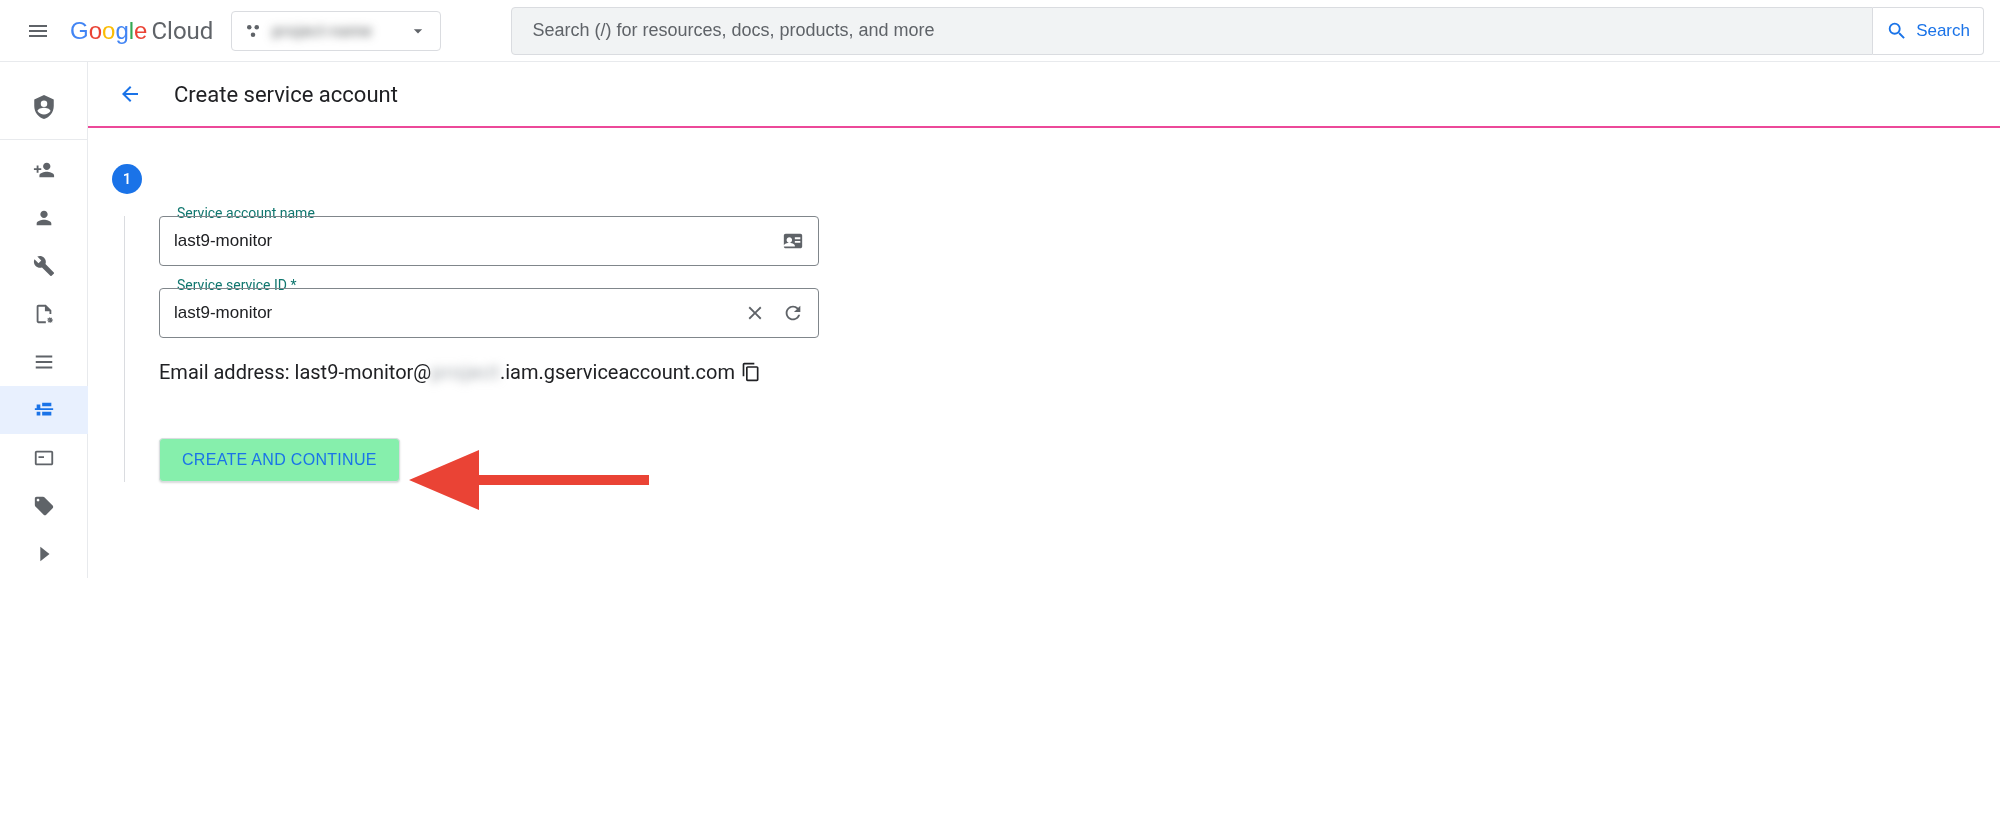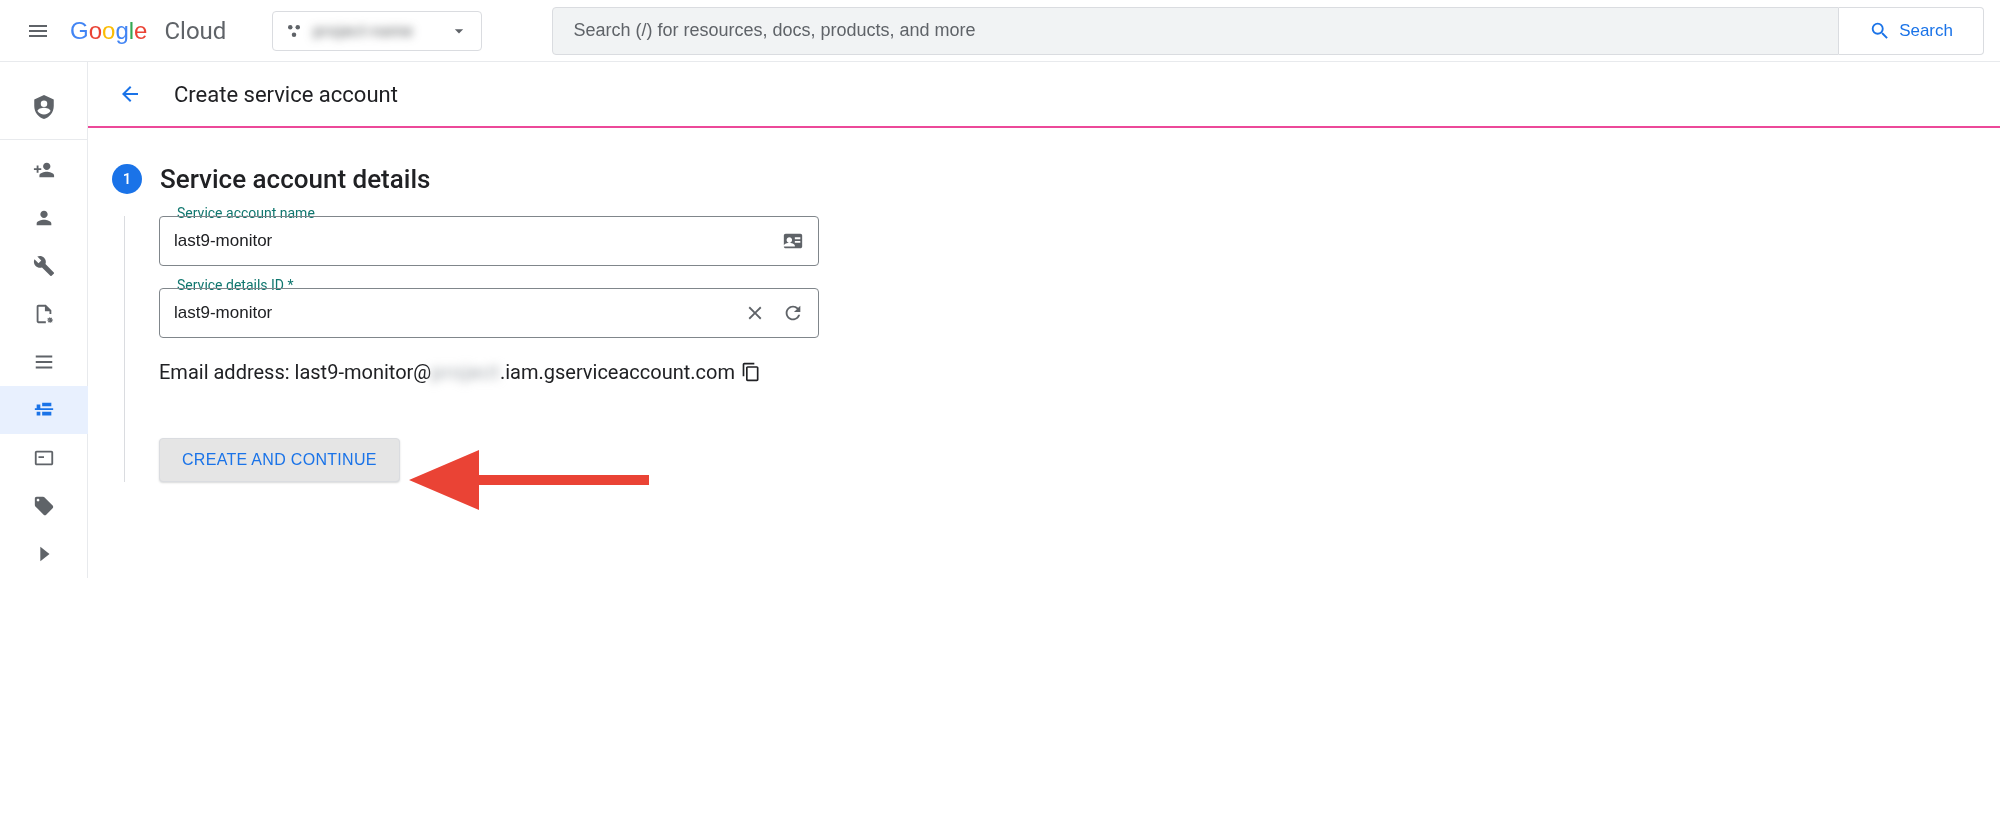--- a/index.html
+++ b/index.html
@@ -2,36 +2,36 @@
 <html><head>
 <meta charset="utf-8">
 <style>
   * { box-sizing: border-box; margin: 0; padding: 0; }
   body { font-family: 'Google Sans', Roboto, Arial, sans-serif; font-size: 14px; color: #202124; background: #fff; }
 
   
   .header { display: flex; align-items: center; height: 62px; padding: 0 16px; border-bottom: 1px solid #e8eaed; gap: 10px; }
   .hamburger { width: 44px; height: 44px; display:flex; align-items:center; justify-content:center; border-radius:50%; cursor:pointer; }
   .hamburger svg { width:24px; height:24px; fill:#5f6368; }
-  .logo { display:flex; align-items:flex-end; gap:13px; margin-right:36px; }
+  .logo { display:flex; align-items:flex-end; gap:0; margin-right:8px; }
   .logo-google { font-family: 'Product Sans', Arial, sans-serif; font-size:24px; font-weight:500; }
   .logo-cloud { font-size:24px; color:#5f6368; font-weight:400; margin-left:4px; }
   .gc-g { color:#4285f4; } .gc-o1 { color:#ea4335; } .gc-o2 { color:#fbbc04; } .gc-g2 { color:#4285f4; } .gc-l { color:#34a853; } .gc-e { color:#ea4335; }
 
   .project-selector { display:flex; align-items:center; height:40px; border:1px solid #dadce0; border-radius:4px; padding:0 12px; gap:10px; cursor:pointer; min-width:210px; }
   .project-selector .proj-icon { width:18px; height:18px; fill:#5f6368; }
   .project-selector .proj-name { font-size:15px; color:#3c4043; }
   .project-selector .chev { width:20px; height:20px; fill:#5f6368; margin-left:auto; }
   .blurred { filter: blur(5px); color:#9aa0a6; letter-spacing:1px; }
 
   .search-wrap { flex:1; display:flex; align-items:center; margin-left:60px; }
   .search-box { flex:1; display:flex; align-items:center; height:48px; background:#f1f3f4; border:1px solid #dadce0; border-radius:4px 0 0 4px; padding:0 20px; }
   .search-box input { flex:1; border:none; background:transparent; outline:none; font-size:18px; color:#3c4043; }
   .search-box input::placeholder { color:#5f6368; }
-  .search-btn { height:48px; padding:0 30px; background:#fff; border:1px solid #dadce0; border-left:none; border-radius:0 4px 4px 0; display:flex; align-items:center; gap:8px; cursor:pointer; color:#1a73e8; font-size:17px; font-weight:500; }
+  .search-btn { height:48px; padding:0 13px; background:#fff; border:1px solid #dadce0; border-left:none; border-radius:0 4px 4px 0; display:flex; align-items:center; gap:8px; cursor:pointer; color:#1a73e8; font-size:17px; font-weight:500; }
   .search-btn svg { width:22px; height:22px; fill:#1a73e8; }
 
   
   .body-wrap { display:flex; }
   .sidebar { width:88px; border-right:1px solid #e8eaed; display:flex; flex-direction:column; align-items:center; padding-top:12px; }
   .sidebar-item { width:88px; height:48px; display:flex; align-items:center; justify-content:center; cursor:pointer; position:relative; }
   .sidebar-item.first { height:66px; border-bottom:1px solid #e8eaed; margin-bottom:6px; }
   .sidebar-item svg { width:22px; height:22px; fill:#5f6368; }
   .sidebar-item.first svg { width:26px; height:26px; }
   .sidebar-item.active { background:#e8f0fe; }
@@ -55,21 +55,21 @@
   .field-label { position:absolute; top:-11px; left:12px; background:#fff; padding:0 6px; font-size:14px; color:#0f766e; }
   .field-box input { flex:1; border:none; outline:none; font-size:17px; color:#202124; background:transparent; }
   .field-help { font-size:14px; color:#5f6368; margin-top:8px; padding-left:14px; }
   .field-icon { width:22px; height:22px; fill:#5f6368; cursor:pointer; }
   .field-actions { display:flex; gap:16px; align-items:center; }
 
   .email-row { display:flex; align-items:center; gap:6px; margin-top:22px; font-size:20px; color:#202124; }
   .email-row .blurred { display:inline-block; }
   .copy-icon { width:20px; height:20px; fill:#202124; cursor:pointer; }
 
-  .create-btn { margin-top:54px; height:44px; padding:0 22px; background:#e5e5e5; border:1px solid #dadce0; border-radius:4px; box-shadow:0 1px 2px rgba(60,64,67,0.2); color:#1a73e8; font-size:16px; font-weight:500; letter-spacing:0.3px; cursor:pointer; }
+  .create-btn { margin-top:54px; height:44px; padding:0 22px; background:#86efac; border:1px solid #dadce0; border-radius:4px; box-shadow:0 1px 2px rgba(60,64,67,0.2); color:#1a73e8; font-size:16px; font-weight:500; letter-spacing:0.3px; cursor:pointer; }
 
   .arrow-annot { position:absolute; }
   .arrow-annot svg { width:260px; height:120px; }
 </style>
 </head>
 <body>
 
 <div class="header">
   <div class="hamburger">
     <svg viewBox="0 0 24 24">
@@ -164,36 +164,35 @@
         <svg viewBox="0 0 24 24">
             <path d="M20 11H7.83l5.59-5.59L12 4l-8 8 8 8 1.41-1.41L7.83 13H20v-2z"></path>
           </svg>
       </div>
       <span class="page-title">Create service account</span>
     </div>
 
     <div class="main">
       <div class="step-row">
         <div class="step-num">1</div>
-        <div class="step-title">Service account details</div>
       </div>
 
       <div class="form-area">
         <div class="field">
           <div class="field-label">Service account name</div>
           <div class="field-box">
             <input type="text" value="last9-monitor" style="">
             <svg class="field-icon" viewBox="0 0 24 24">
                 <path d="M20 4H4c-1.1 0-2 .9-2 2v12c0 1.1.9 2 2 2h16c1.1 0 2-.9 2-2V6c0-1.1-.9-2-2-2zM8 14c-1.66 0-3-1.34-3-3s1.34-3 3-3 3 1.34 3 3-1.34 3-3 3zm6 4H2v-1c0-2 4-3.1 6-3.1s6 1.1 6 3.1v1zm6-8h-6V8h6v2zm0 4h-6v-2h6v2z"></path>
               </svg>
           </div>
         </div>
 
         <div class="field">
-          <div class="field-label">Service details ID *</div>
+          <div class="field-label">Service service ID *</div>
           <div class="field-box">
             <input type="text" value="last9-monitor" style="">
             <div class="field-actions">
               <svg class="field-icon" viewBox="0 0 24 24">
                   <path d="M19 6.41L17.59 5 12 10.59 6.41 5 5 6.41 10.59 12 5 17.59 6.41 19 12 13.41 17.59 19 19 17.59 13.41 12z"></path>
                 </svg>
               <svg class="field-icon" viewBox="0 0 24 24">
                   <path d="M17.65 6.35A7.958 7.958 0 0012 4c-4.42 0-8 3.58-8 8s3.58 8 8 8c3.73 0 6.84-2.55 7.73-6h-2.08A5.99 5.99 0 0112 18c-3.31 0-6-2.69-6-6s2.69-6 6-6c1.66 0 3.14.69 4.22 1.78L13 11h7V4l-2.35 2.35z"></path>
                 </svg>
             </div>

